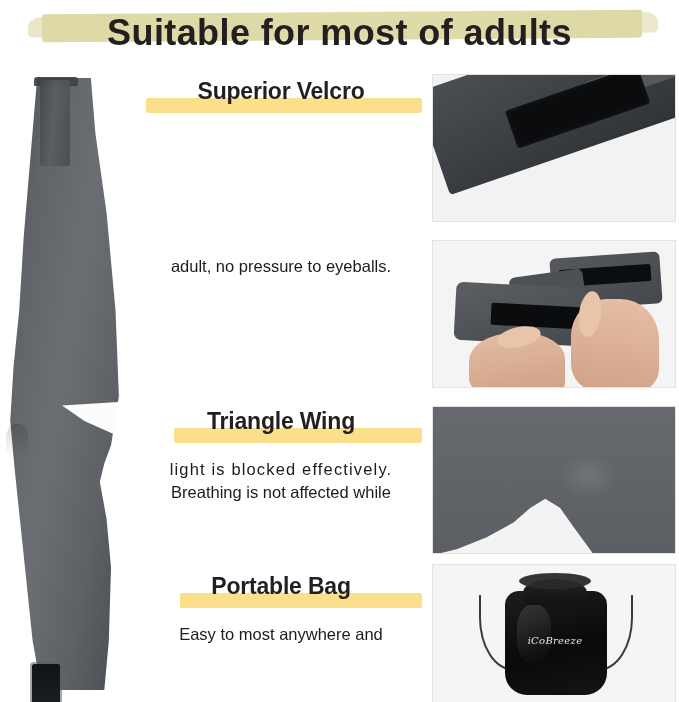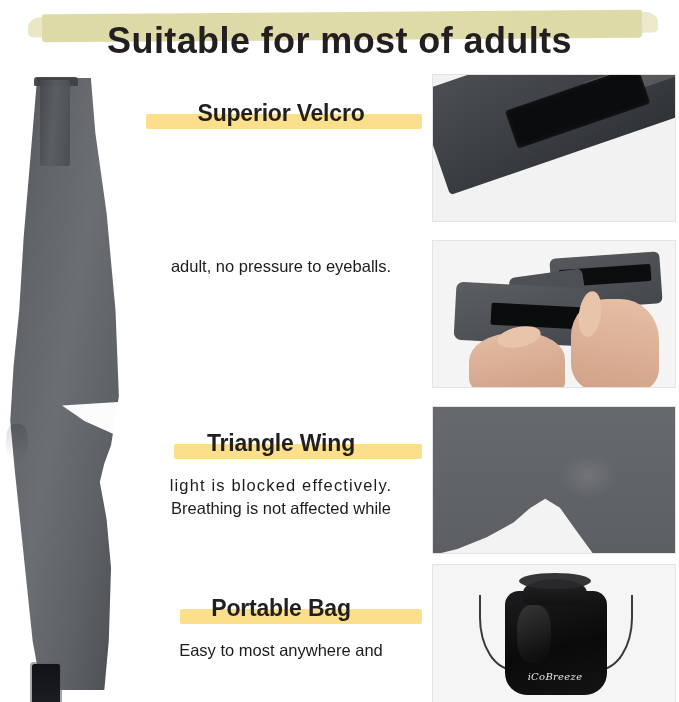--- a/index.html
+++ b/index.html
@@ -24,21 +24,21 @@
   }
   .header-brush:before {
     content:""; position:absolute; left:-14px; top:3px; width:26px; height:20px;
     background:#dcd9a4; opacity:.65; border-radius:50% 10% 40% 20%;
   }
   .header-brush:after {
     content:""; position:absolute; right:-16px; top:2px; width:28px; height:21px;
     background:#dcd9a4; opacity:.6; border-radius:10% 50% 20% 40%;
   }
   .header-title {
-    position:absolute; left:0; top:16px; width:679px; height:50px;
+    position:absolute; left:0; top:8px; width:679px; height:50px;
     display:flex; align-items:center; justify-content:center;
     font-size:36px; font-weight:bold; color:#231f20;
     letter-spacing:.4px; white-space:nowrap;
   }
 
   
   .product-col { position:absolute; left:0px; top:72px; width:130px; height:624px; }
   .mask-shape {
     position:absolute; left:8px; top:6px; width:112px; height:612px;
     background:linear-gradient(100deg,#4f5256 0%,#606469 22%,#6b6f74 48%,#5e6266 74%,#4a4d51 100%);
@@ -84,21 +84,21 @@
   
   .features { position:absolute; left:132px; top:78px; width:298px; height:620px; }
   .feature { position:absolute; left:0; width:298px; height:128px; }
   .f1 { top:0px; }
   .f2 { top:165px; }
   .f3 { top:330px; }
   .f4 { top:495px; }
 
   .feature-head {
     position:relative; height:38px;
-    display:flex; align-items:center; justify-content:center;margin-top:16px;
+    display:flex; justify-content:center;
   }
   .head-highlight {
     position:absolute; height:15px; background:#fbdf8a;
     bottom:3px; border-radius:2px;
   }
   .head-text {
     position:relative; z-index:2;
     font-size:23px; font-weight:bold; color:#221f1f;
     letter-spacing:-.2px; white-space:nowrap;
   }
@@ -226,21 +226,20 @@
     position:absolute; left:150px; top:30px; width:50px; height:76px;
     border-right:2px solid #3a3a3c; border-bottom:2px solid #3a3a3c;
     border-radius:0 0 70% 0;
   }
   .s4-logo {
     position:absolute; left:0; top:70px; width:244px;
     text-align:center;
     font-family:"DejaVu Serif", serif;
     font-style:italic; font-size:10px; color:#e8e8e8;
     letter-spacing:.3px;
-    margin-top:36px;
   }
   .s4-sheen {
     position:absolute; left:84px; top:40px; width:34px; height:58px;
     background:linear-gradient(150deg,rgba(255,255,255,.13),rgba(255,255,255,0));
     border-radius:40%;
   }
 </style>
 </head>
 <body>
 

